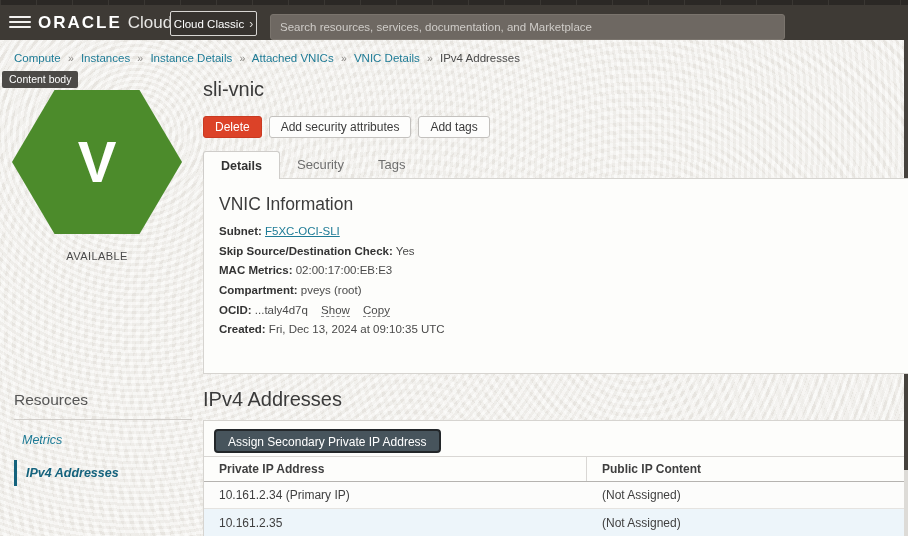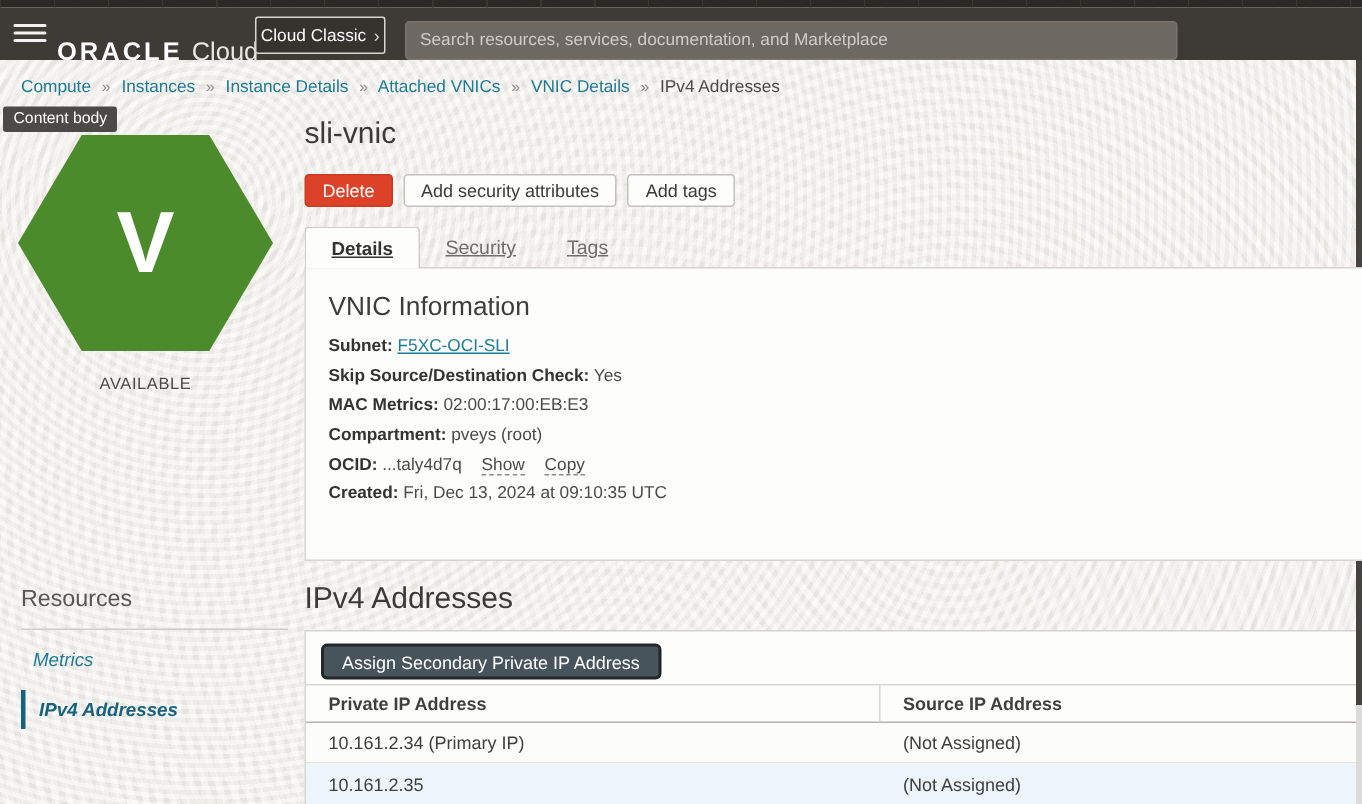--- a/index.html
+++ b/index.html
@@ -15,21 +15,21 @@
   }
 
   
   .top-strip {
     position:absolute; top:0; left:0; width:908px; height:5px; background:#2b2825;
     background-image:repeating-linear-gradient(90deg, #3a3733 0 1px, transparent 1px 36px);
   }
   .topbar { position:absolute; top:5px; left:0; width:908px; height:35px; background:#3e3a35; }
   .hamburger { position:absolute; left:9px; top:8px; width:22px; height:18px; cursor:pointer; }
   .hamburger span { display:block; height:2px; background:#f3f2f0; margin:3px 0; border-radius:1px; }
-  .logo { position:absolute; left:38px; top:6px; height:24px; display:flex; align-items:center; gap:6px;margin-top:12px; }
+  .logo { position:absolute; left:38px; top:6px; height:24px; display:flex; align-items:center; gap:6px; }
   .logo .oracle { color:#fff; font-weight:bold; font-size:17px; letter-spacing:2px; }
   .logo .cloud { color:#e8e7e5; font-weight:300; font-size:17px; }
   .classic-btn {
     position:absolute; left:170px; top:6px; width:87px; height:25px;
     background:#36322e; border:1px solid #d8d6d3; border-radius:2px;
     color:#fff; font-size:11.5px; display:flex; align-items:center; justify-content:center; gap:5px; cursor:pointer;
   }
   .classic-btn .chev { font-size:12px; color:#dcdad7; }
   .search-input {
     position:absolute; left:270px; top:9px; width:515px; height:22px;
@@ -65,21 +65,21 @@
   .page-title { position:absolute; left:203px; top:78px; font-size:20px; color:#3a3a3a; }
 
   .actions-row { position:absolute; left:203px; top:116px; display:flex; gap:7px; }
   .btn { font-size:12px; border-radius:3px; padding:4px 11px; cursor:pointer; height:22px;
     display:flex; align-items:center; font-family:"Liberation Sans", sans-serif; }
   .btn-danger { background:#dc4228; color:#fff; border:1px solid #c93a22; }
   .btn-secondary { background:#fdfdfc; color:#3a3a3a; border:1px solid #c3c1be; }
 
   
   .tab-row { position:absolute; left:203px; top:151px; display:flex; align-items:flex-end; z-index:2; }
-  .tab { font-size:13px; color:#6e6e6e; padding:6px 17px 7px; cursor:pointer;text-decoration:underline; }
+  .tab { font-size:13px; color:#6e6e6e; padding:6px 17px 7px; cursor:pointer; }
   .tab.active {
     background:#fdfdfb; border:1px solid #cfcdca; border-bottom:none;
     border-radius:3px 3px 0 0; color:#333; font-weight:bold; font-size:12.5px;
     padding:7px 17px 8px; height:28px;
   }
 
   
   .details-panel {
     position:absolute; left:203px; top:178px; width:815px; height:196px;
     background:#fdfdfb; border:1px solid #d6d4d0; border-right:none; z-index:1;
@@ -219,21 +219,21 @@
     <div class="res-item">Metrics</div>
     <div class="res-item active">IPv4 Addresses</div>
   </div>
 
   <div class="ipv4-heading">IPv4 Addresses</div>
   <div class="ipv4-panel">
     <button class="assign-btn">Assign Secondary Private IP Address</button>
     <div class="ip-table">
       <div class="t-row t-head">
         <div class="t-cell c1">Private IP Address</div>
-        <div class="t-cell c2">Source IP Address</div>
+        <div class="t-cell c2">Public IP Content</div>
       </div>
       <div class="t-row t-body-row">
         <div class="t-cell c1">10.161.2.34 (Primary IP)</div>
         <div class="t-cell c2">(Not Assigned)</div>
       </div>
       <div class="t-row t-body-row hovered">
         <div class="t-cell c1">10.161.2.35</div>
         <div class="t-cell c2">(Not Assigned)</div>
       </div>
     </div>

